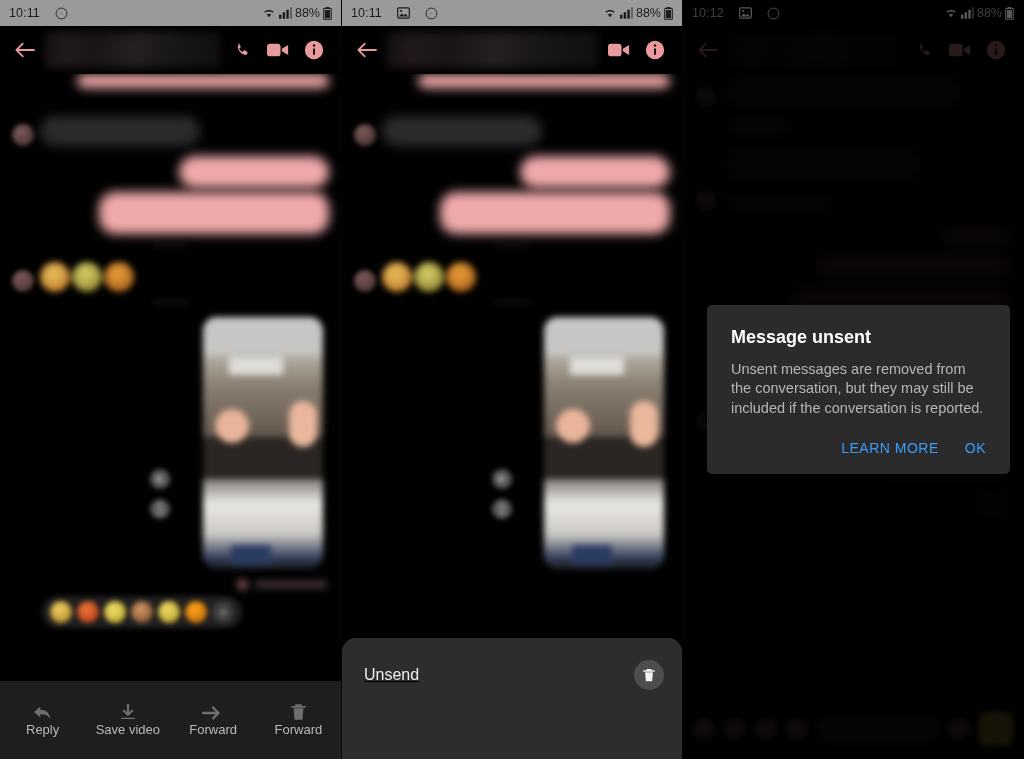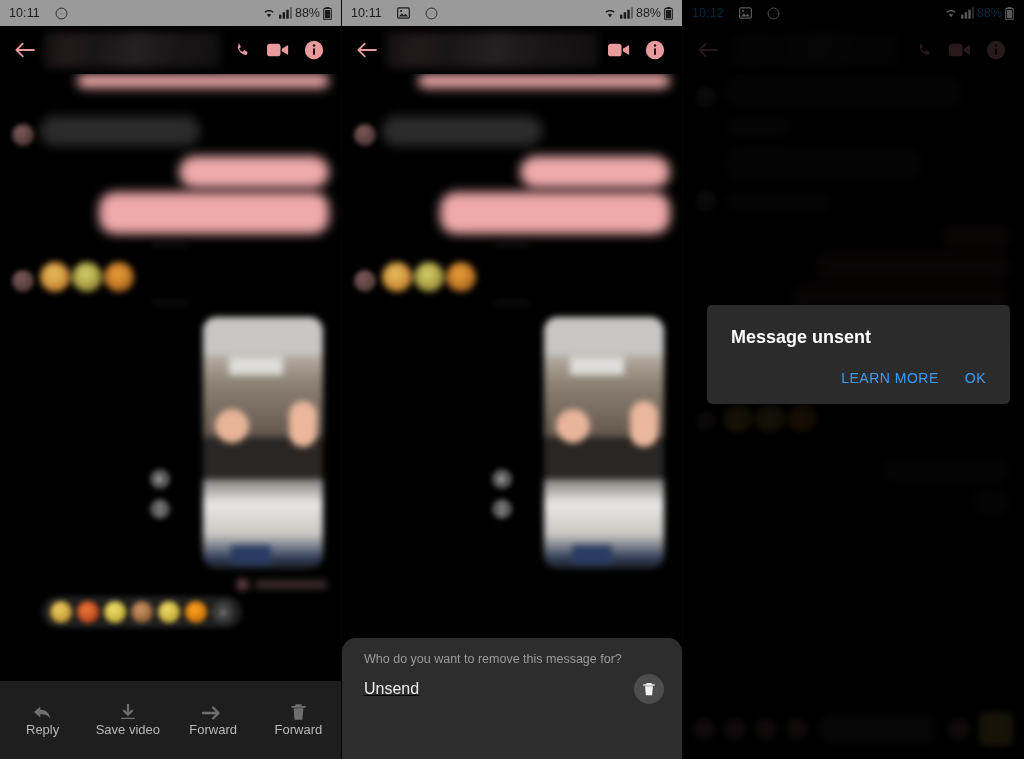--- a/index.html
+++ b/index.html
@@ -15,21 +15,21 @@
   .p1 { width: 341px; }
   .p2 { width: 342px; border-left: 1px solid #050505; border-right: 1px solid #050505; }
   .p3 { width: 340px; }
 
   
   .statusbar {
     height: 26px; display: flex; align-items: center;
     padding: 0 9px; font-size: 12.5px; position: relative; z-index: 5;
   }
   .statusbar.gray { background: #9a9a9a; color: #1c1c1c; }
-  .statusbar.black { background: #000; color: #0369a1; }
+  .statusbar.black { background: #000; color: #a3a3a3; }
   .sb-left { display: flex; align-items: center; gap: 15px; }
   .sb-right { margin-left: auto; display: flex; align-items: center; gap: 3px; }
   .sb-time { font-size: 12.5px; letter-spacing: .1px; }
   .ic { display: inline-block; line-height: 0; }
   .ic svg { display: block; }
   .batt-txt { font-size: 12.5px; }
 
   
   .appbar {
     height: 48px; display: flex; align-items: center;
@@ -444,21 +444,20 @@
           <svg width="4" height="12" viewBox="0 0 4 14">
               <circle cx="2" cy="2" r="1.4" fill="#e4e4e4"></circle>
               <circle cx="2" cy="7" r="1.4" fill="#e4e4e4"></circle>
               <circle cx="2" cy="12" r="1.4" fill="#e4e4e4"></circle>
             </svg>
         </div>
       </div>
     </div>
 
     <div class="sheet">
-      <div class="sheet-title">Who do you want to remove this message for?</div>
       <div class="sheet-item">
         <span class="lbl">Unsend</span>
         <span class="trash">
           <svg width="14" height="15" viewBox="0 0 18 20">
               <path d="M2 4h14M6.5 4V2.2h5V4" stroke="#f2f2f2" stroke-width="1.7" fill="none" stroke-linecap="round"></path>
               <path d="M3.8 5.6h10.4l-1 12.2H4.8z" fill="#f2f2f2"></path>
             </svg>
         </span>
       </div>
     </div>
@@ -588,20 +587,21 @@
       <span class="cic"></span>
       <span class="cfield"></span>
       <span class="csend"></span>
       <span class="cthumb"></span>
     </div>
 
     <div class="scrim"></div>
 
     <div class="dialog">
       <div class="dlg-title">Message unsent</div>
+      <div class="dlg-msg">Unsent messages are removed from the conversation, but they may still be included if the conversation is reported.</div>
       <div class="dlg-actions">
         <span class="dbtn">LEARN MORE</span>
         <span class="dbtn">OK</span>
       </div>
     </div>
   </div>
 
 </div>
 
 </body></html>

